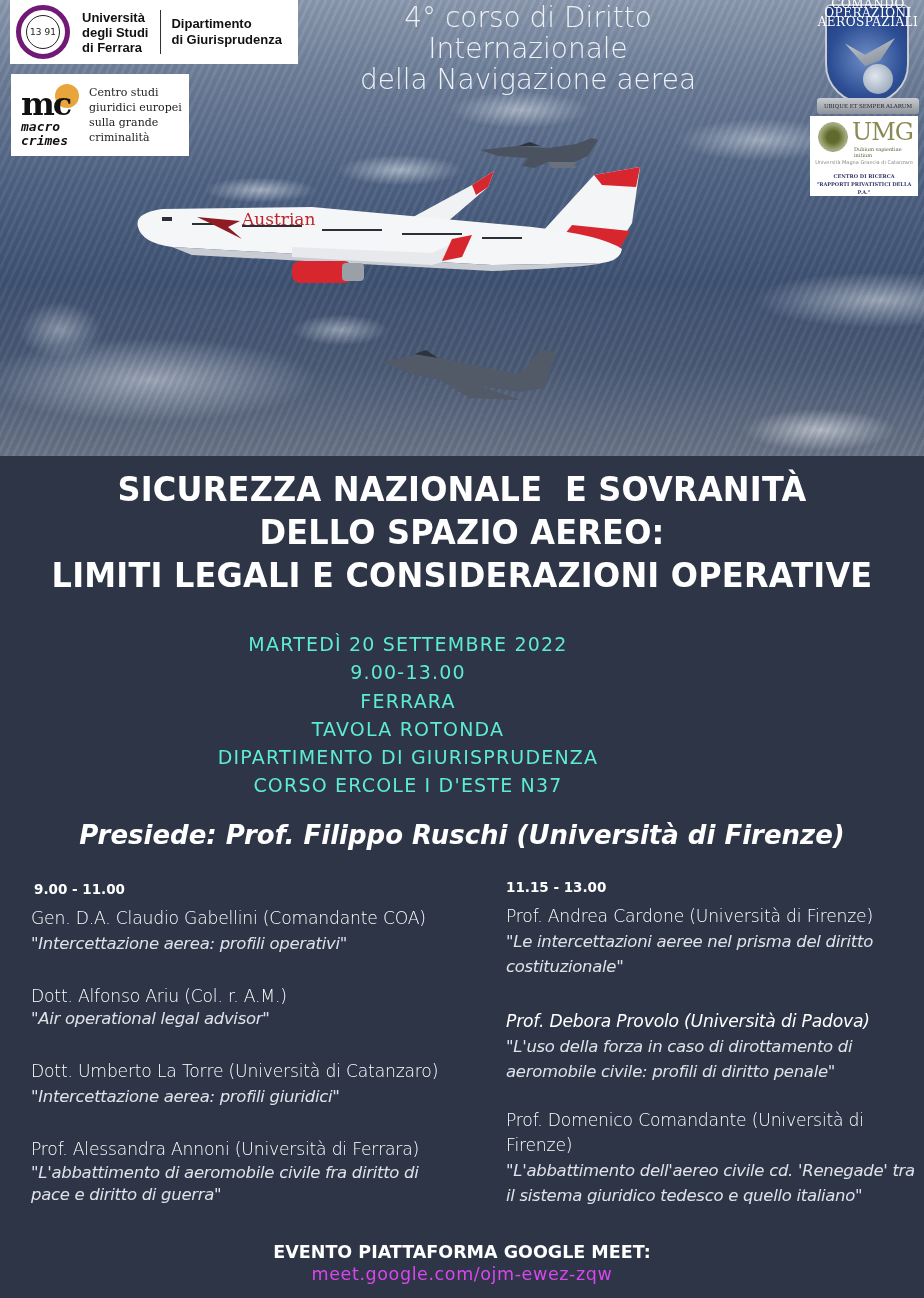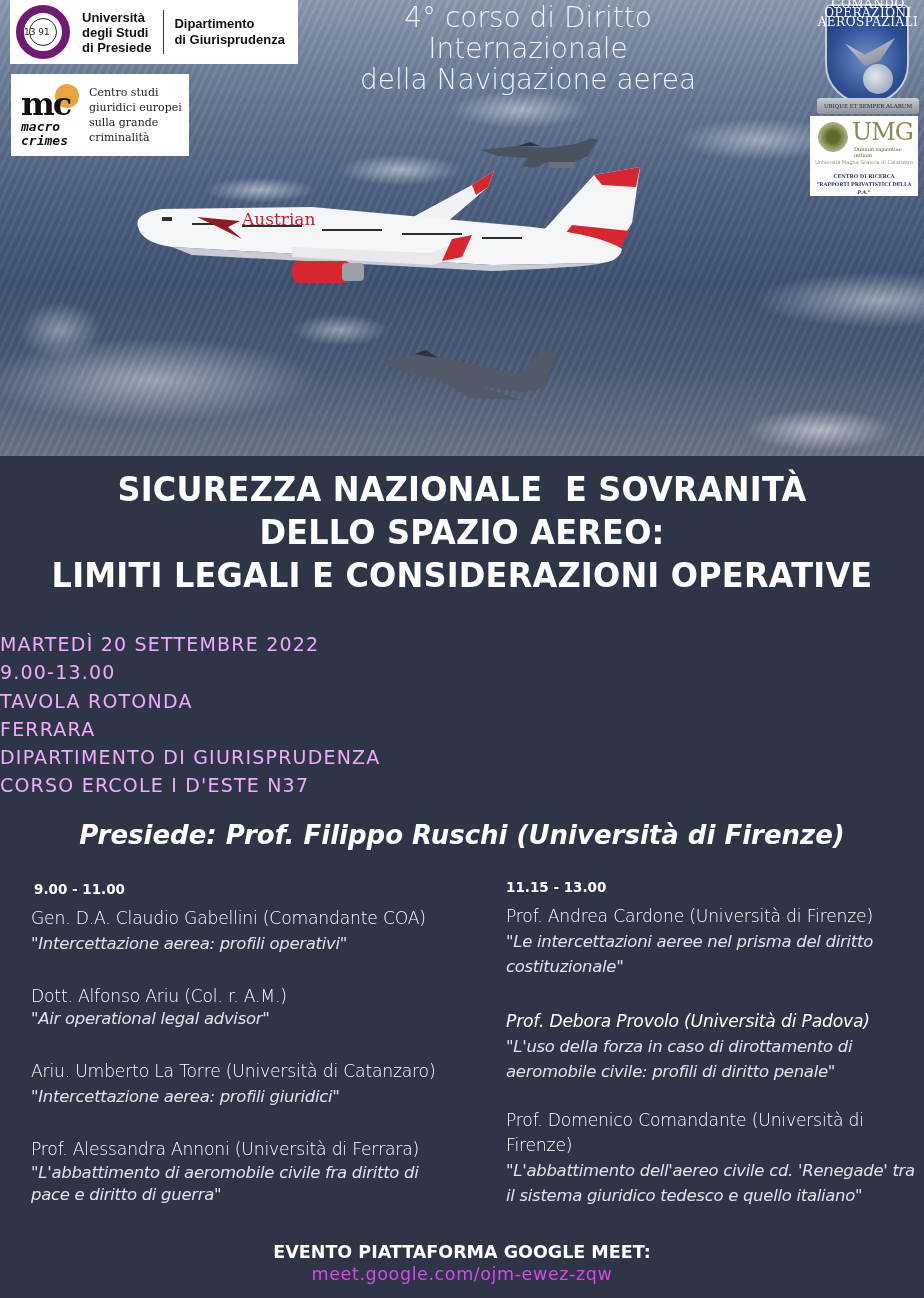--- a/index.html
+++ b/index.html
@@ -32,22 +32,22 @@
     font-family: "DejaVu Sans", sans-serif; font-size: 28px; line-height: 31px;
     color: #eef1f6; font-weight: 300; z-index: 3;
   }
 
   
   .logo-unife {
     position: absolute; left: 10px; top: 0; width: 288px; height: 64px; background: #ffffff; z-index: 3;
     display: flex; align-items: center; padding-left: 6px;
   }
   .seal {
-    width: 54px; height: 54px; border-radius: 50%; border: 8px solid #701a75; position: relative;
-    display: flex; align-items: center; justify-content: flex-start; font-size: 9px; color: #222;
+    width: 54px; height: 54px; border-radius: 50%; border: 5px solid #701a75; position: relative;
+    display: flex; align-items: center; justify-content: center; font-size: 9px; color: #222;
   }
   .seal::before { content: ""; position: absolute; inset: 5px; border: 1px solid #222; border-radius: 50%; }
   .unife-name { margin-left: 12px; font-family: "Liberation Sans", sans-serif; font-weight: bold; font-size: 13px; line-height: 15px; color: #111; }
   .unife-sep { width: 1px; height: 44px; background: #333; margin: 0 10px 0 12px; }
   .unife-dept { font-family: "Liberation Sans", sans-serif; font-weight: bold; font-size: 13px; line-height: 16px; color: #111; }
 
   .logo-macro {
     position: absolute; left: 11px; top: 74px; width: 178px; height: 82px; background: #ffffff; z-index: 3;
     display: flex; align-items: center; padding-left: 10px;
   }
@@ -88,22 +88,22 @@
 
   
   .main-title {
     position: absolute; left: 0; top: 468px; width: 924px; text-align: center;
     font-family: "DejaVu Sans", sans-serif; font-weight: bold; font-size: 33px; line-height: 43px;
     letter-spacing: 0.2px; color: #ffffff; transform: scaleX(0.97); transform-origin: center;
   }
   .main-title span { display: block; white-space: pre; }
 
   .event-info {
-    position: absolute; left: 0; top: 630px; width: 816px; 
-    font-family: "DejaVu Sans", sans-serif; font-size: 19px; line-height: 28.3px; letter-spacing: 1.2px; color: #f0abfc;
+    position: absolute; left: 0; top: 630px; width: 816px; text-align: center;
+    font-family: "DejaVu Sans", sans-serif; font-size: 19px; line-height: 28.3px; letter-spacing: 1.2px; color: #5eead4;
   }
   .event-info span { display: block; }
 
   .presiede {
     position: absolute; left: 0; top: 820px; width: 924px; text-align: center;
     font-family: "DejaVu Sans", sans-serif; font-weight: bold; font-style: italic; font-size: 26px; color: #ffffff;
   }
 
   .col { position: absolute; top: 878px; width: 430px; }
   .col.left { left: 31px; }
@@ -171,21 +171,21 @@
     <div>della Navigazione aerea</div>
   </div>
 
   <div class="logo-unife">
     <div class="seal">
       <span>13 91</span>
     </div>
     <div class="unife-name">
       <div>Università</div>
       <div>degli Studi</div>
-      <div>di Presiede</div>
+      <div>di Ferrara</div>
     </div>
     <div class="unife-sep"></div>
     <div class="unife-dept">
       <div>Dipartimento</div>
       <div>di Giurisprudenza</div>
     </div>
   </div>
 
   <div class="logo-macro">
     <div class="mc-mark">
@@ -228,40 +228,40 @@
 
 <div class="main-title">
   <span>SICUREZZA NAZIONALE  E SOVRANITÀ</span>
   <span>DELLO SPAZIO AEREO:</span>
   <span>LIMITI LEGALI E CONSIDERAZIONI OPERATIVE</span>
 </div>
 
 <div class="event-info">
   <span>MARTEDÌ 20 SETTEMBRE 2022</span>
   <span>9.00-13.00</span>
+  <span>FERRARA</span>
   <span>TAVOLA ROTONDA</span>
-  <span>FERRARA</span>
   <span>DIPARTIMENTO DI GIURISPRUDENZA</span>
   <span>CORSO ERCOLE I D'ESTE N37</span>
 </div>
 
 <div class="presiede">Presiede: Prof. Filippo Ruschi (Università di Firenze)</div>
 
 <div class="col left">
   <div class="slot-time">9.00 - 11.00</div>
   <div class="talk">
     <div class="speaker">Gen. D.A. Claudio Gabellini (Comandante COA)</div>
     <div class="title-q">"Intercettazione aerea: profili operativi"</div>
   </div>
   <div class="talk" style="margin-top:6px;">
     <div class="speaker">Dott. Alfonso Ariu (Col. r. A.M.)</div>
     <div class="title-q" style="margin-top:-3px;">"Air operational legal advisor"</div>
   </div>
   <div class="talk">
-    <div class="speaker">Ariu. Umberto La Torre (Università di Catanzaro)</div>
+    <div class="speaker">Dott. Umberto La Torre (Università di Catanzaro)</div>
     <div class="title-q">"Intercettazione aerea: profili giuridici"</div>
   </div>
   <div class="talk">
     <div class="speaker">Prof. Alessandra Annoni (Università di Ferrara)</div>
     <div class="title-q" style="line-height:22px; width:400px;">"L'abbattimento di aeromobile civile fra diritto di pace e diritto di guerra"</div>
   </div>
 </div>
 
 <div class="col right" style="top:876px;">
   <div class="slot-time">11.15 - 13.00</div>

